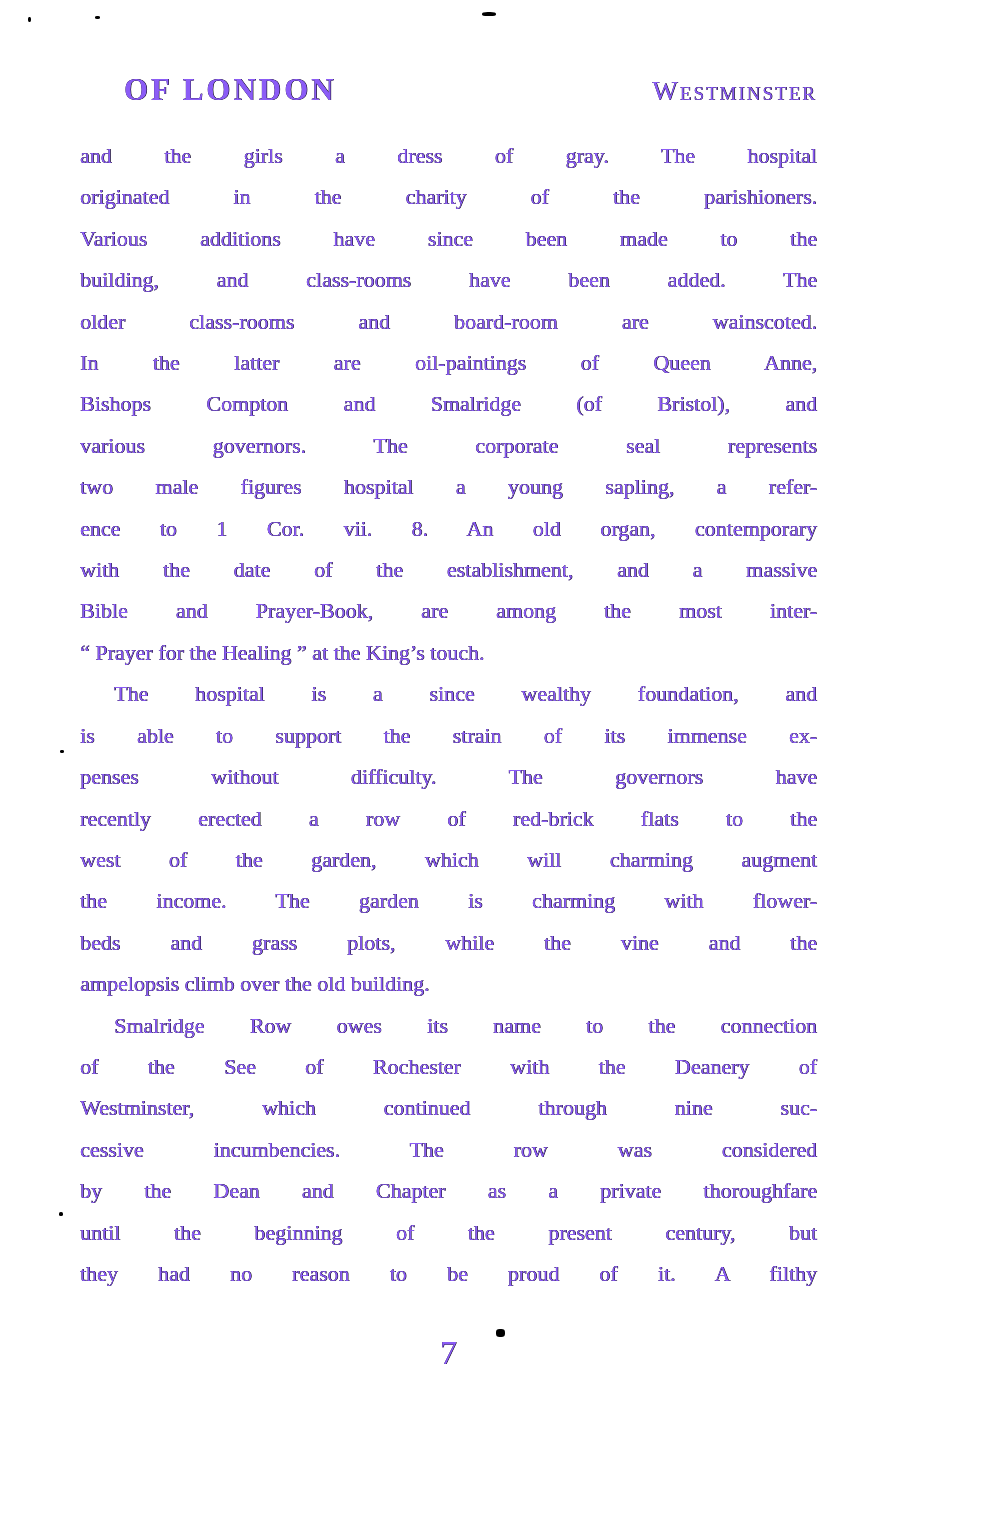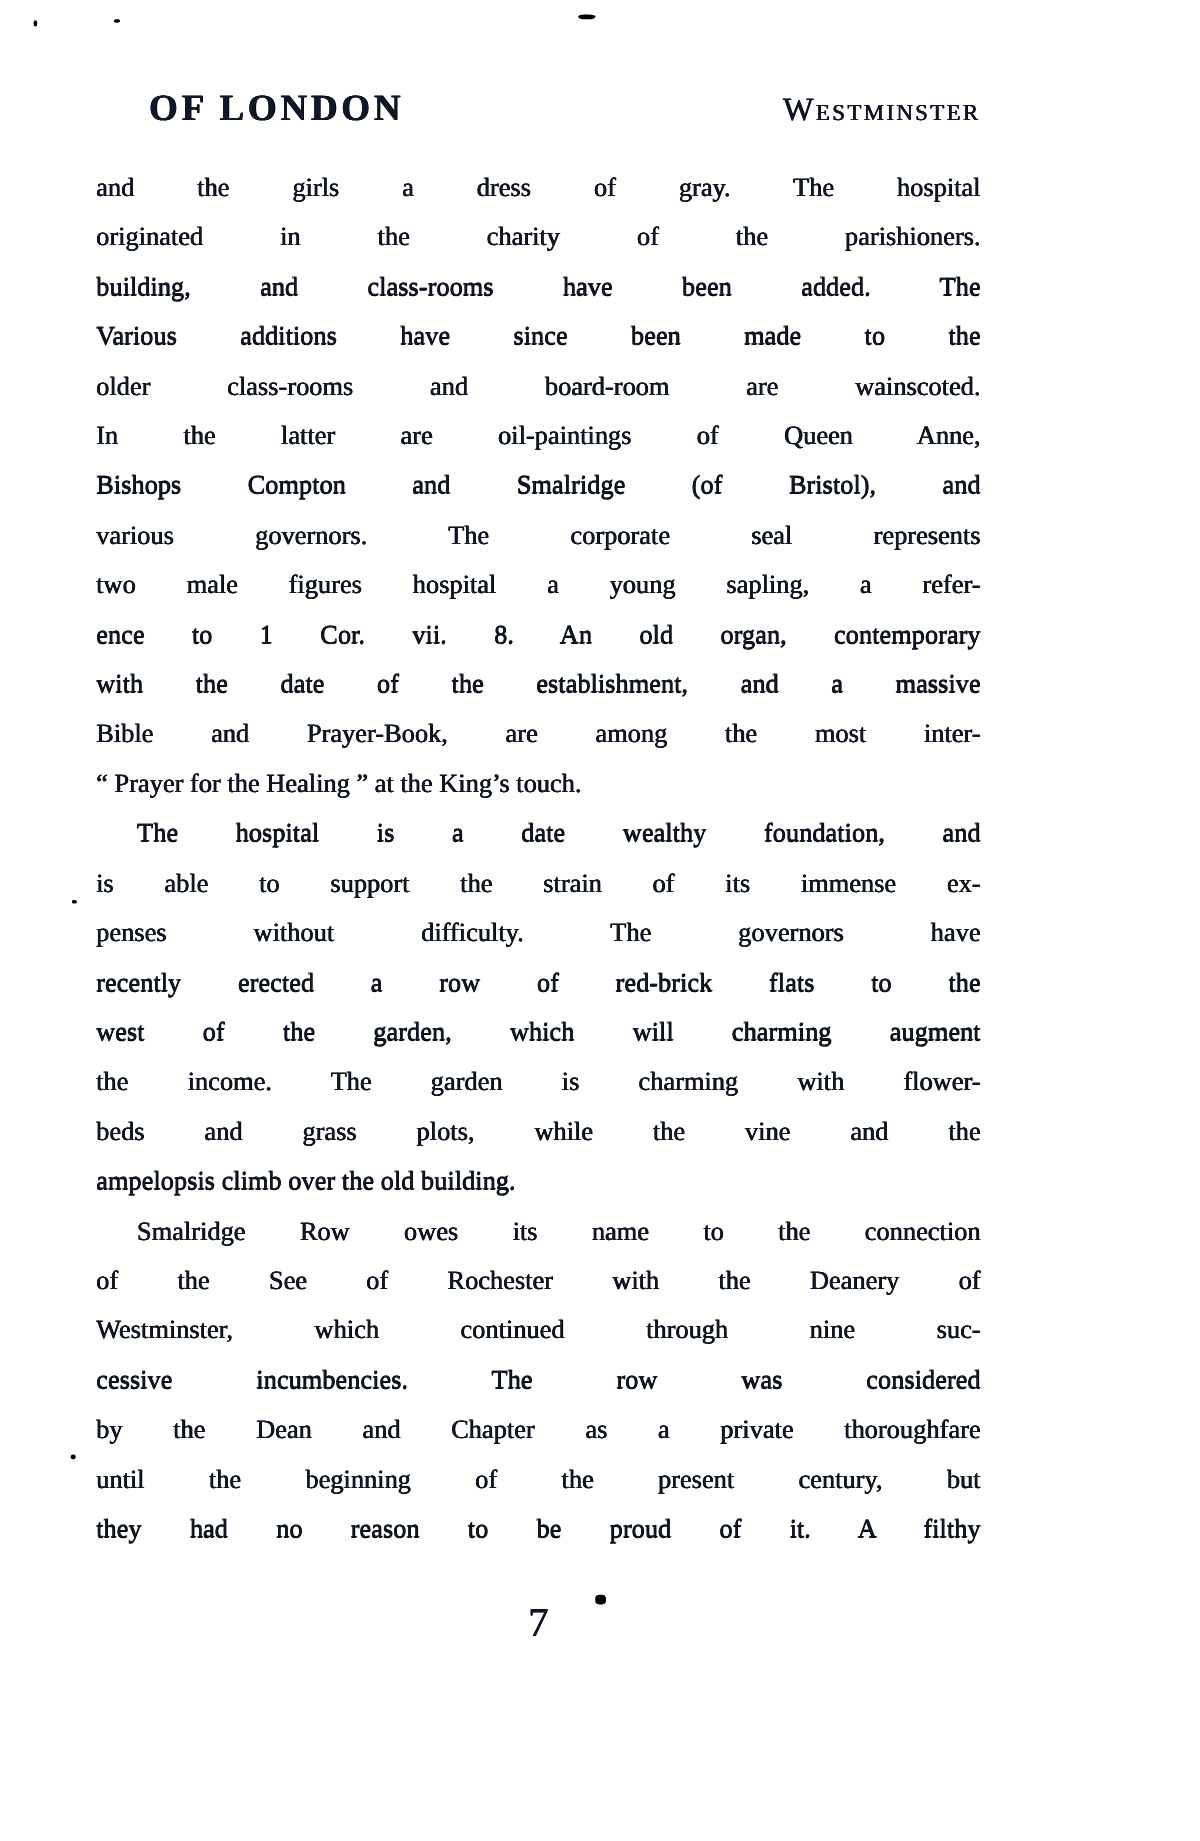--- a/index.html
+++ b/index.html
@@ -1,21 +1,21 @@
 <!DOCTYPE html>
 <html><head>
 <meta charset="utf-8">
 <style>
   html,body{margin:0;padding:0;background:#ffffff;}
   .page{
     position:relative;
     width:928px;
     height:1534px;
     background:#ffffff;
-    color:#0f172a;
+    color:#8b5cf6;
     font-family:"Liberation Serif", serif;
     overflow:hidden;
   }
   
   .ink{ text-shadow:0.45px 0 0 #000, 0 0.3px 0 #000; }
 
   .running-header{
     position:absolute;
     left:80px; top:72px;
     width:737px;
@@ -75,32 +75,32 @@
 <div class="page">
 
   <div class="running-header">
     <span class="header-left ink">OF LONDON</span>
     <span class="header-right ink">Westminster</span>
   </div>
 
   <div class="text-block ink" id="text-block">
       <div class="line">and the girls a dress of gray. The hospital</div>
       <div class="line">originated in the charity of the parishioners.</div>
+      <div class="line">Various additions have since been made to the</div>
       <div class="line">building, and class-rooms have been added. The</div>
-      <div class="line">Various additions have since been made to the</div>
       <div class="line">older class-rooms and board-room are wainscoted.</div>
       <div class="line">In the latter are oil-paintings of Queen Anne,</div>
       <div class="line">Bishops Compton and Smalridge (of Bristol), and</div>
       <div class="line">various governors. The corporate seal represents</div>
       <div class="line">two male figures hospital a young sapling, a refer-</div>
       <div class="line">ence to 1 Cor. vii. 8. An old organ, contemporary</div>
       <div class="line">with the date of the establishment, and a massive</div>
       <div class="line">Bible and Prayer-Book, are among the most inter-</div>
       <div class="line endline">“ Prayer for the Healing ” at the King’s touch.</div>
-      <div class="line indent">The hospital is a date wealthy foundation, and</div>
+      <div class="line indent">The hospital is a since wealthy foundation, and</div>
       <div class="line">is able to support the strain of its immense ex-</div>
       <div class="line">penses without difficulty. The governors have</div>
       <div class="line">recently erected a row of red-brick flats to the</div>
       <div class="line">west of the garden, which will charming augment</div>
       <div class="line">the income. The garden is charming with flower-</div>
       <div class="line">beds and grass plots, while the vine and the</div>
       <div class="line endline">ampelopsis climb over the old building.</div>
       <div class="line indent">Smalridge Row owes its name to the connection</div>
       <div class="line">of the See of Rochester with the Deanery of</div>
       <div class="line">Westminster, which continued through nine suc-</div>

